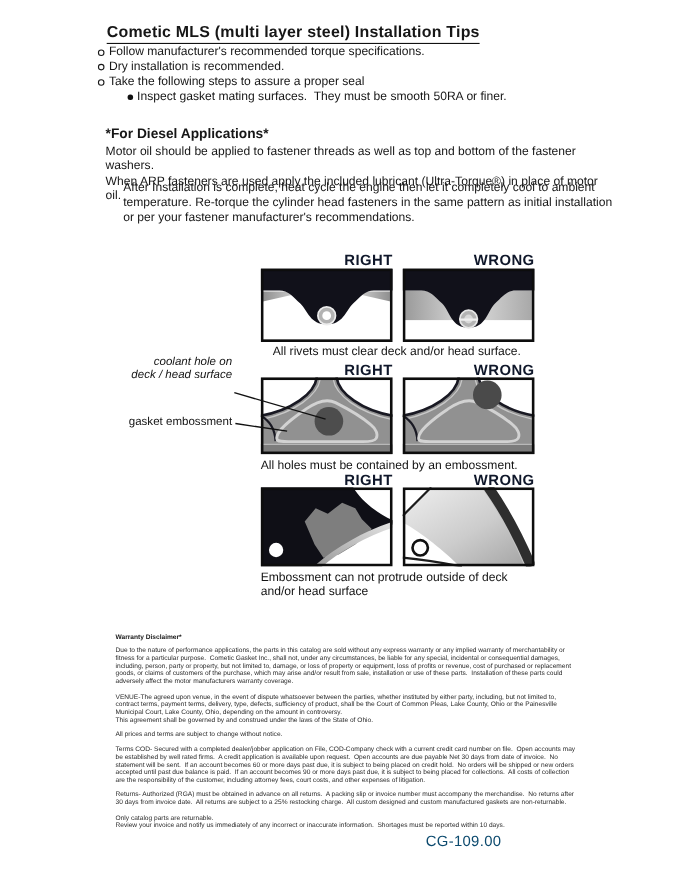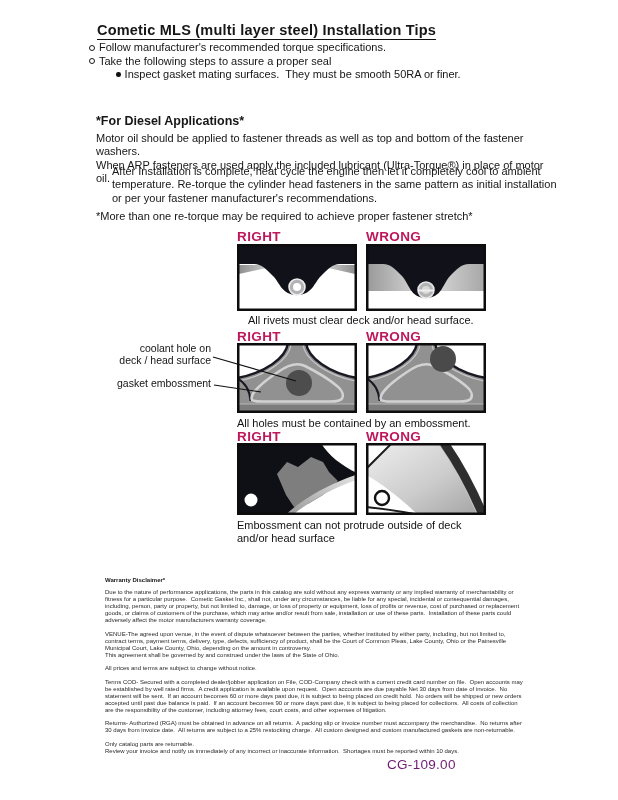--- a/index.html
+++ b/index.html
@@ -35,63 +35,66 @@
     border-radius: 50%; margin: 4px 4px 0 0;
   }
 
   .diesel-head { left: 96px; top: 114px; font-size: 12.5px; font-weight: 700; }
   .para { font-size: 11px; line-height: 13.3px; width: 460px; }
   .p1 { left: 96px; top: 132px; }
   .p2 { left: 112px; top: 165px; }
   .note { left: 96px; top: 210px; font-size: 11px; }
 
   .panel-label {
-    width: 120px; text-align: left;
-    font-size: 13.5px; font-weight: 700; letter-spacing: 0.4px; color: #be185d;
+    width: 120px; text-align: right;
+    font-size: 13.5px; font-weight: 700; letter-spacing: 0.4px; color: #0f172a;
   }
   .caption { font-size: 11px; line-height: 13px; color: #131313; }
   .callout { font-size: 10.5px; line-height: 12.2px; text-align: right; color: #141414; width: 153px; left: 58px; }
   svg { display: block; }
   .leader { pointer-events: none; }
 
   .disclaimer { left: 105px; top: 577px; width: 455px; }
   .disc-head { font-size: 6px; font-weight: 700; margin-bottom: 6px; }
   .disc-p { font-size: 6px; line-height: 7px; margin: 0 0 6.5px 0; color: #2a2a2a; }
 
-  .footer-code { left: 387px; top: 757px; font-size: 13.5px; color: #701a75; letter-spacing: 0.3px; }
+  .footer-code { left: 387px; top: 757px; font-size: 13.5px; color: #0c4a6e; letter-spacing: 0.3px; }
 </style>
 </head>
 <body>
 
 <div class="page">
 
   <div class="abs doc-title">Cometic MLS (multi layer steel) Installation Tips</div>
 
   <div class="abs bullets">
     <div class="b-row">
       <span class="marker-o"></span>
       <span class="txt">Follow manufacturer's recommended torque specifications.</span>
+    </div>
+    <div class="b-row">
+      <span class="marker-o"></span>
+      <span class="txt">Dry installation is recommended.</span>
     </div>
     <div class="b-row">
       <span class="marker-o"></span>
       <span class="txt">Take the following steps to assure a proper seal</span>
     </div>
     <div class="b-row sub">
       <span class="marker-dot"></span>
       <span class="txt">Inspect gasket mating surfaces.  They must be smooth 50RA or finer.</span>
     </div>
   </div>
 
   <div class="abs para p1 pre">Motor oil should be applied to fastener threads as well as top and bottom of the fastener washers.
 When ARP fasteners are used apply the included lubricant (Ultra-Torque®) in place of motor oil.</div>
   <div class="abs diesel-head">*For Diesel Applications*</div>
   <div class="abs para p2 pre">After Installation is complete, heat cycle the engine then let it completely cool to ambient
 temperature. Re-torque the cylinder head fasteners in the same pattern as initial installation
 or per your fastener manufacturer's recommendations.</div>
-  <div class="abs note">*More than one re-torque may be required to achieve proper fastener stretch*</div>
 
   <div class="abs panel-label" style="left:237px; top:229px;">RIGHT</div>
   <div class="abs panel-label" style="left:366px; top:229px;">WRONG</div>
 
   <svg class="abs" style="left:237px; top:244px;" width="120" height="67" viewBox="0 0 120 67">
     <defs>
       <linearGradient id="g1a" x1="0" y1="0" x2="1" y2="0">
           <stop offset="0" stop-color="#8e8e8e"></stop>
           <stop offset="1" stop-color="#e6e6e6"></stop>
         </linearGradient>
@@ -124,21 +127,21 @@
     <circle cx="60" cy="46" r="4" fill="#d8d8d8"></circle>
     <line x1="52" y1="46.5" x2="68" y2="46.5" stroke="#efefef" stroke-width="2"></line>
     <rect x="1.25" y="1.25" width="117.5" height="64.5" fill="none" stroke="#0d0d0d" stroke-width="2.5"></rect>
   </svg>
 
   <div class="abs caption pre" style="left:237px; top:314px;margin-left:11px;">All rivets must clear deck and/or head surface.</div>
 
   <div class="abs panel-label" style="left:237px; top:329px;">RIGHT</div>
   <div class="abs panel-label" style="left:366px; top:329px;">WRONG</div>
 
-  <div class="abs callout pre" style="top:342px;">coolant hole on
+  <div class="abs callout pre" style="top:323px;font-style:italic;">coolant hole on
 deck / head surface</div>
   <div class="abs callout pre" style="top:377px;">gasket embossment</div>
 
   <svg class="abs" style="left:237px; top:343px;" width="120" height="70" viewBox="0 0 120 70">
     <rect width="120" height="70" fill="#919191"></rect>
     <rect y="61" width="120" height="9" fill="#7c7c7c"></rect>
     <line x1="0" y1="61" x2="120" y2="61" stroke="#b8b8b8" stroke-width="1.2"></line>
     <path d="M0,0 H51 C49,15 28,30 0,35 Z" fill="#ffffff"></path>
     <path d="M120,0 H69 C71,15 92,30 120,35 Z" fill="#ffffff"></path>
     <path d="M51,0 C49,15 28,30 0,35" stroke="#191923" stroke-width="2.4" fill="none"></path>

